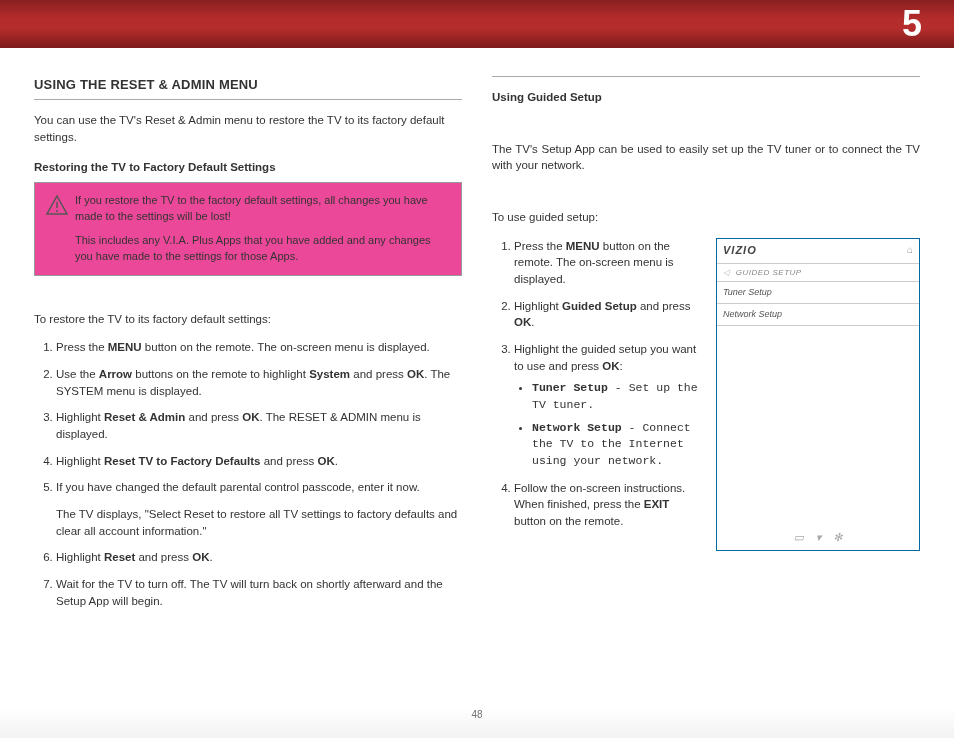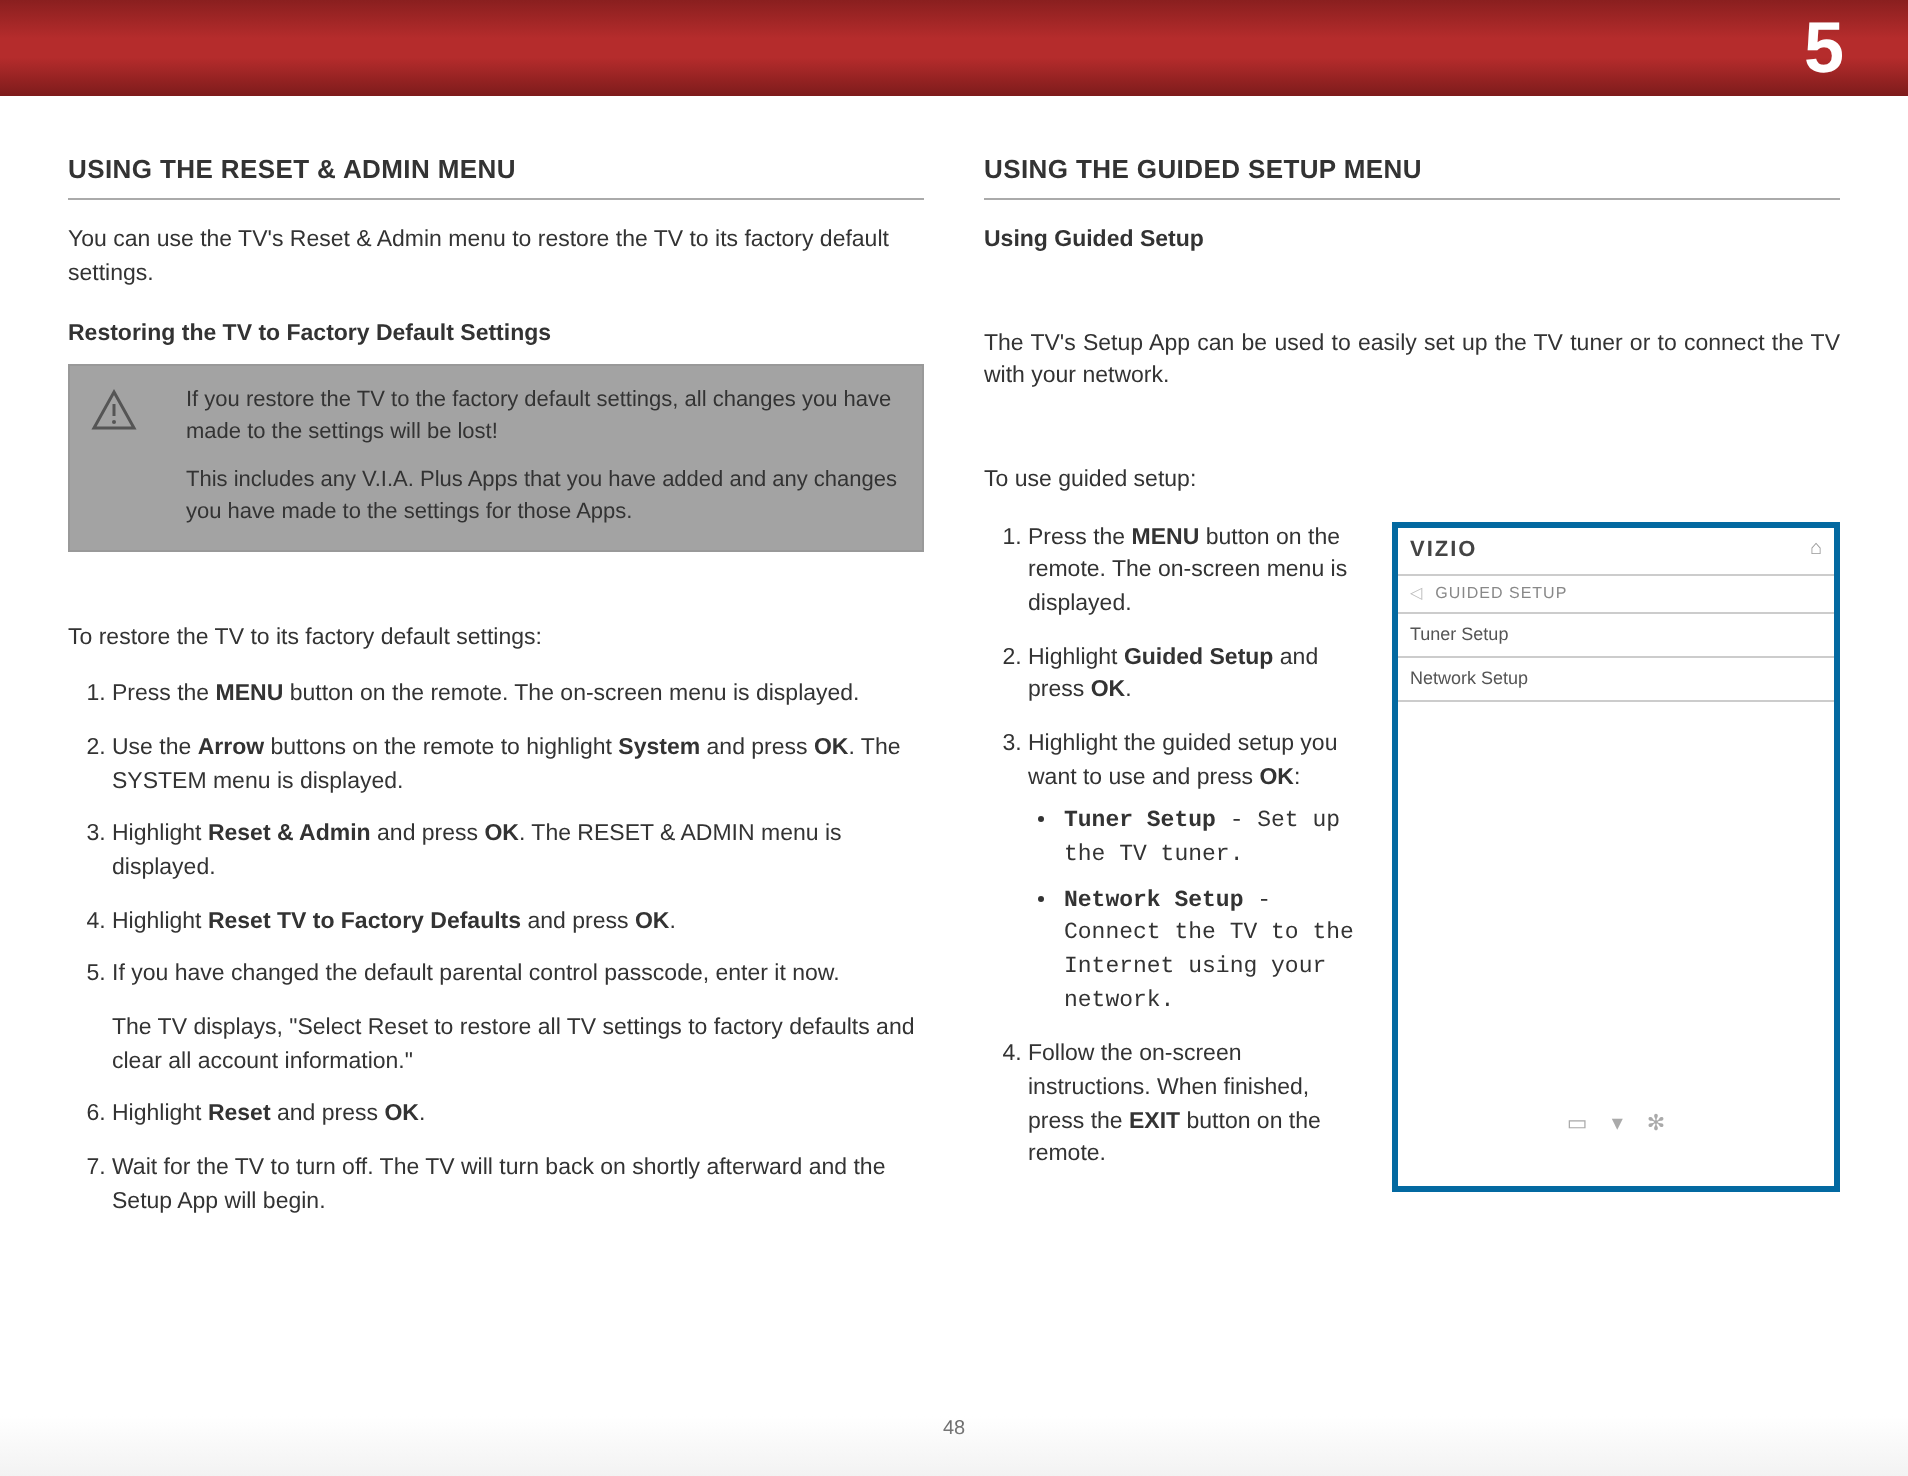--- a/index.html
+++ b/index.html
@@ -6,29 +6,29 @@
   body { font-family: "Helvetica Neue", Arial, sans-serif; color: #333; width: 954px; height: 738px; background: #fff; position: relative; }
   .red-bar { background: linear-gradient(#8a1f1f, #b52c2c 40%, #b52c2c 60%, #7d1b1b); height: 48px; width: 100%; display: flex; justify-content: flex-end; align-items: center; padding-right: 32px; }
   .chapter-num { color: #fff; font-size: 36px; font-weight: bold; }
   .page { display: flex; gap: 30px; padding: 28px 34px 0 34px; }
   .col { flex: 1; font-size: 11.5px; line-height: 1.45; }
   h2 { font-size: 13px; font-weight: bold; letter-spacing: 0.2px; margin-bottom: 4px; }
   .rule { border-top: 1px solid #aaa; margin-bottom: 12px; }
   .intro { margin-bottom: 14px; }
   .subhead { font-weight: bold; margin-bottom: 6px; }
   .para { margin-bottom: 12px; text-align: justify; margin-top: 35px; }
-  .callout { border: 1px solid #999; background: #a3a3a3; padding: 10px 12px 10px 58px; position: relative; margin-bottom: 14px; font-size: 11px; line-height: 1.45; }
+  .callout { border: 1px solid #999; background: #ec4899; padding: 10px 12px 10px 40px; position: relative; margin-bottom: 14px; font-size: 11px; line-height: 1.45; }
   .callout .warn-icon { position: absolute; left: 10px; top: 10px; width: 24px; height: 24px; }
   ol { list-style: decimal; padding-left: 22px; }
   ol > li { margin-bottom: 10px; }
   ul.bull { list-style: disc; padding-left: 18px; margin-top: 6px; font-family: Liberation Mono, monospace; }
   ul.bull li { margin-bottom: 6px; }
   .col-right-inner { display: flex; gap: 18px; }
   .steps-col { flex: 1; }
-  .tvmenu { width: 224px; border: 3px solid #0369a1; background: #fff; font-size: 9px; color: #555; }
+  .tvmenu { width: 204px; border: 1px solid #0369a1; background: #fff; font-size: 9px; color: #555; font-style: italic; }
   .tvmenu-header { display: flex; justify-content: space-between; align-items: center; padding: 4px 6px; border-bottom: 1px solid #ccc; }
   .tvmenu-brand { font-weight: bold; letter-spacing: 1px; font-size: 11px; color: #444; }
   .tvmenu-title-row { display: flex; align-items: center; gap: 6px; padding: 3px 6px; border-bottom: 1px solid #ccc; color: #888; font-size: 8px; letter-spacing: 0.5px; }
   .tvmenu-item { padding: 4px 6px; border-bottom: 1px solid #ccc; font-size: 9px; color: #555; }
   .tvmenu-blank { height: 200px; }
   .tvmenu-footer { display: flex; justify-content: center; gap: 12px; padding: 4px 0; color: #aaa; font-size: 11px; }
   .pagenum { position: absolute; bottom: 18px; width: 100%; text-align: center; font-size: 10px; color: #666; }
   .fade { position: absolute; bottom: 0; left: 0; right: 0; height: 30px; background: linear-gradient(rgba(255,255,255,0), rgba(230,230,230,0.5)); }
   strong { font-weight: bold; }
   .home-icon { font-size: 10px; color: #999; }
@@ -69,21 +69,20 @@
       <li>
         <span>If you have changed the default parental control passcode, enter it now.</span>
         <p style="margin-top:10px;">The TV displays, "Select Reset to restore all TV settings to factory defaults and clear all account information."</p>
       </li>
       <li><span>Highlight </span><strong>Reset</strong><span> and press </span><strong>OK</strong><span>.</span></li>
       <li>Wait for the TV to turn off. The TV will turn back on shortly afterward and the Setup App will begin.</li>
     </ol>
   </div>
 
   <div class="col">
-    <h2>USING THE GUIDED SETUP MENU</h2>
     <div class="rule"></div>
     <p class="subhead">Using Guided Setup</p>
     <p class="para">The TV's Setup App can be used to easily set up the TV tuner or to connect the TV with your network.</p>
     <p class="para">To use guided setup:</p>
 
     <div class="col-right-inner">
       <div class="steps-col">
         <ol>
           <li><span>Press the </span><strong>MENU</strong><span> button on the remote. The on-screen menu is displayed.</span></li>
           <li><span>Highlight </span><strong>Guided Setup</strong><span> and press </span><strong>OK</strong><span>.</span></li>

